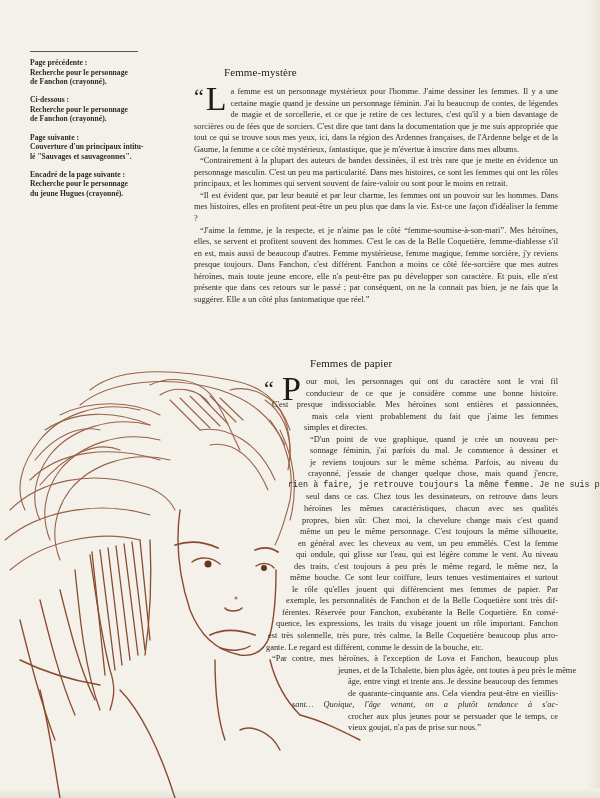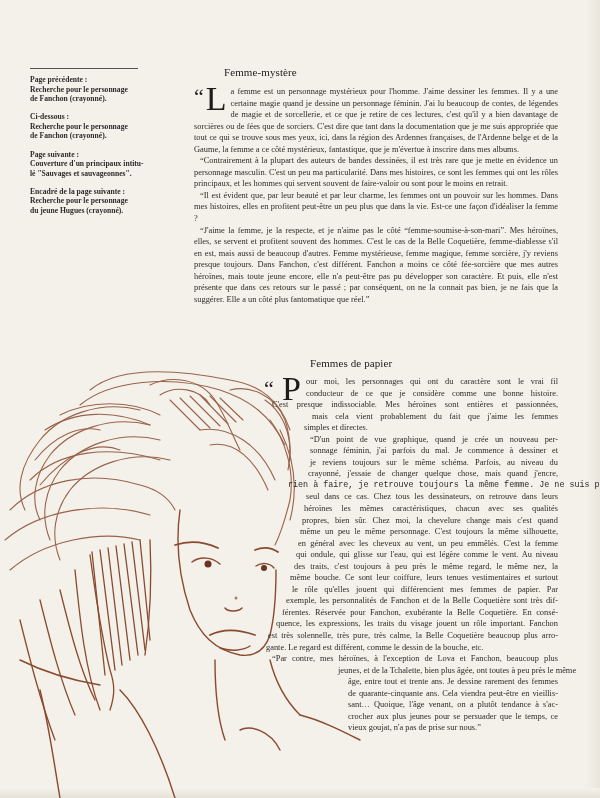--- a/index.html
+++ b/index.html
@@ -8,21 +8,21 @@
     background: #f4f1ea;
     font-family: "Liberation Serif", "DejaVu Serif", serif;
     color: #2a2622;
   }
   .page-edge { position: absolute; right: 0; top: 0; width: 14px; height: 798px;
     background: linear-gradient(to right, #f4f1ea, #e9e5dc); }
   .bottom-edge { position:absolute; left:0; bottom:0; width:600px; height:10px;
     background: linear-gradient(to bottom, #f4f1ea, #e6e2d8); }
 
   
-  .captions { position: absolute; left: 30px; top: 68px; width: 118px; }
+  .captions { position: absolute; left: 30px; top: 51px; width: 118px; }
   .captions .rule { height: 1px; background: #555; margin-bottom: 6px; width: 108px; }
   .caption { font-weight: bold; font-size: 7.6px; line-height: 9.6px; margin-bottom: 8.5px; color: #2b2b2b; }
   .caption .lbl { display:block; }
   .caption .txt { display:block; white-space: pre-line; }
 
   
   .heading { position: absolute; font-size: 11px; font-weight: normal; color: #1e1c1a; letter-spacing: 0.1px; }
   .h1 { left: 224px; top: 66px; }
   .h2 { left: 310px; top: 357px; }
 
@@ -172,18 +172,18 @@
   <span class="line" style="margin-left:44px;">des traits, c'est toujours à peu près le même regard, le même nez, la</span>
   <span class="line" style="margin-left:40px;">même bouche. Ce sont leur coiffure, leurs tenues vestimentaires et surtout</span>
   <span class="line" style="margin-left:42px;">le rôle qu'elles jouent qui différencient mes femmes de papier. Par</span>
   <span class="line" style="margin-left:36px;">exemple, les personnalités de Fanchon et de la Belle Coquetière sont très dif-</span>
   <span class="line" style="margin-left:32px;">férentes. Réservée pour Fanchon, exubérante la Belle Coquetière. En consé-</span>
   <span class="line" style="margin-left:26px;">quence, les expressions, les traits du visage jouent un rôle important. Fanchon</span>
   <span class="line" style="margin-left:18px;">est très solennelle, très pure, très calme, la Belle Coquetière beaucoup plus arro-</span>
   <span class="line last" style="margin-left:16px;">gante. Le regard est différent, comme le dessin de la bouche, etc.</span>
   <span class="line" style="margin-left:22px;">“Par contre, mes héroïnes, à l'exception de Lova et Fanchon, beaucoup plus</span>
   <span class="line" style="margin-left:60px;padding-left:28px;">jeunes, et de la Tchalette, bien plus âgée, ont toutes à peu près le même</span>
-  <span class="line" style="margin-left:98px;">âge, entre tout et trente ans. Je dessine rarement des femmes</span>
+  <span class="line" style="margin-left:98px;">âge, entre vingt et trente ans. Je dessine beaucoup des femmes</span>
   <span class="line" style="margin-left:98px;">de quarante-cinquante ans. Cela viendra peut-être en vieillis-</span>
-  <span class="line" style="margin-left:98px;">sant… Quoique, l'âge venant, on a plutôt tendance à s'ac-</span>
+  <span class="line" style="margin-left:42px;font-style:italic;">sant… Quoique, l'âge venant, on a plutôt tendance à s'ac-</span>
   <span class="line" style="margin-left:98px;">crocher aux plus jeunes pour se persuader que le temps, ce</span>
   <span class="line last" style="margin-left:98px;">vieux goujat, n'a pas de prise sur nous.”</span>
 </div>
 
 </body></html>

